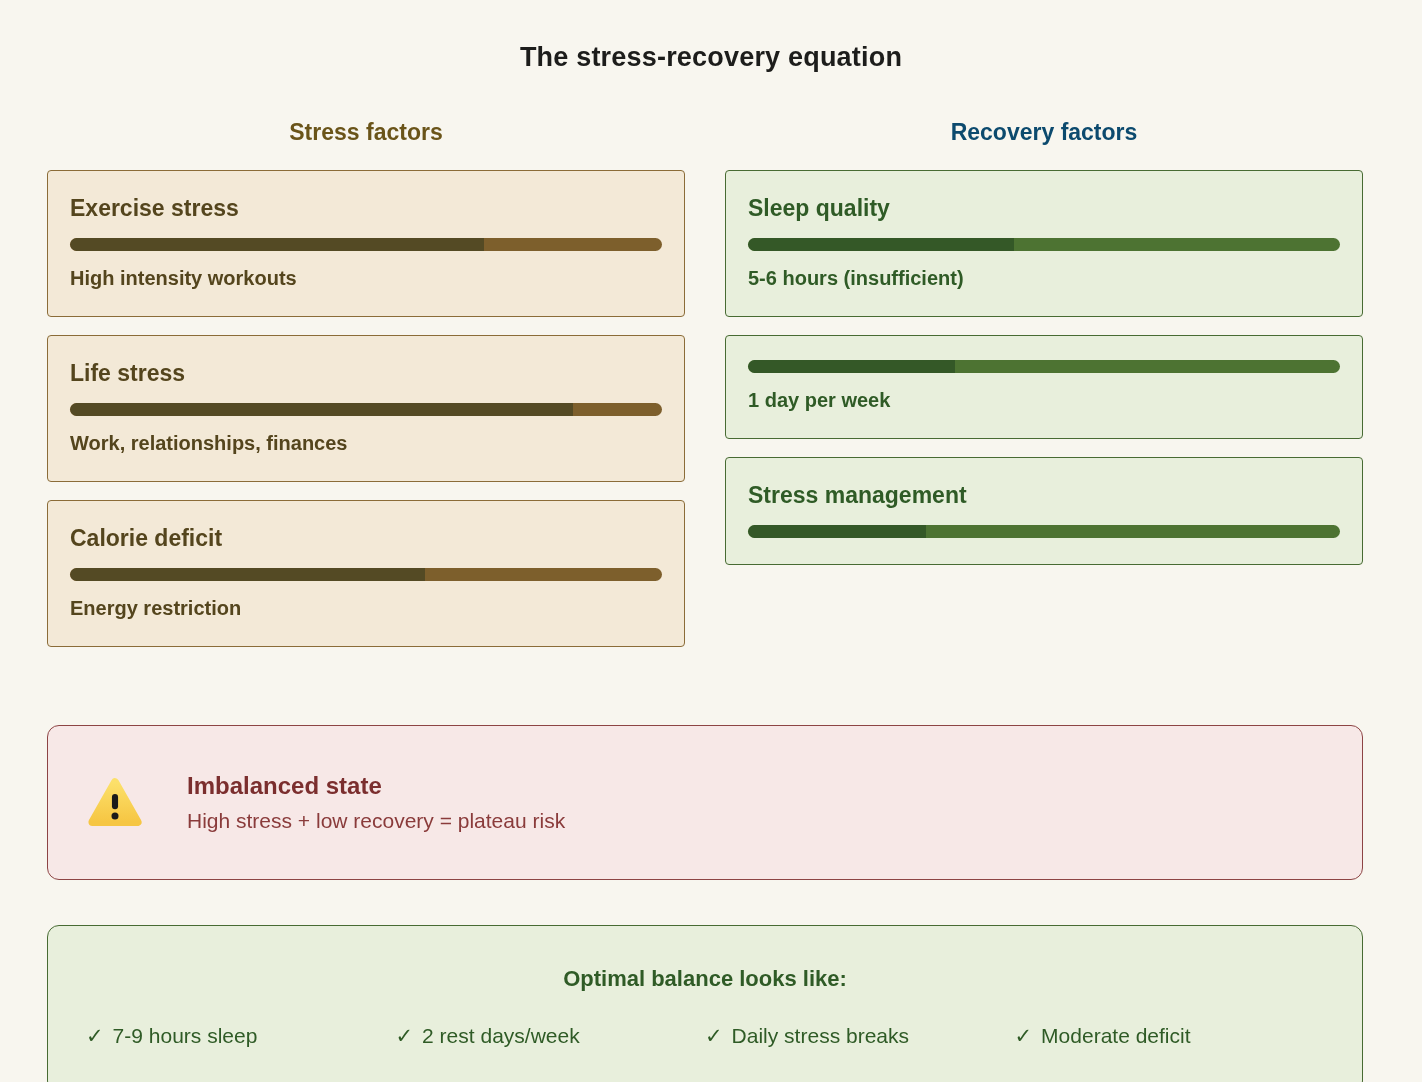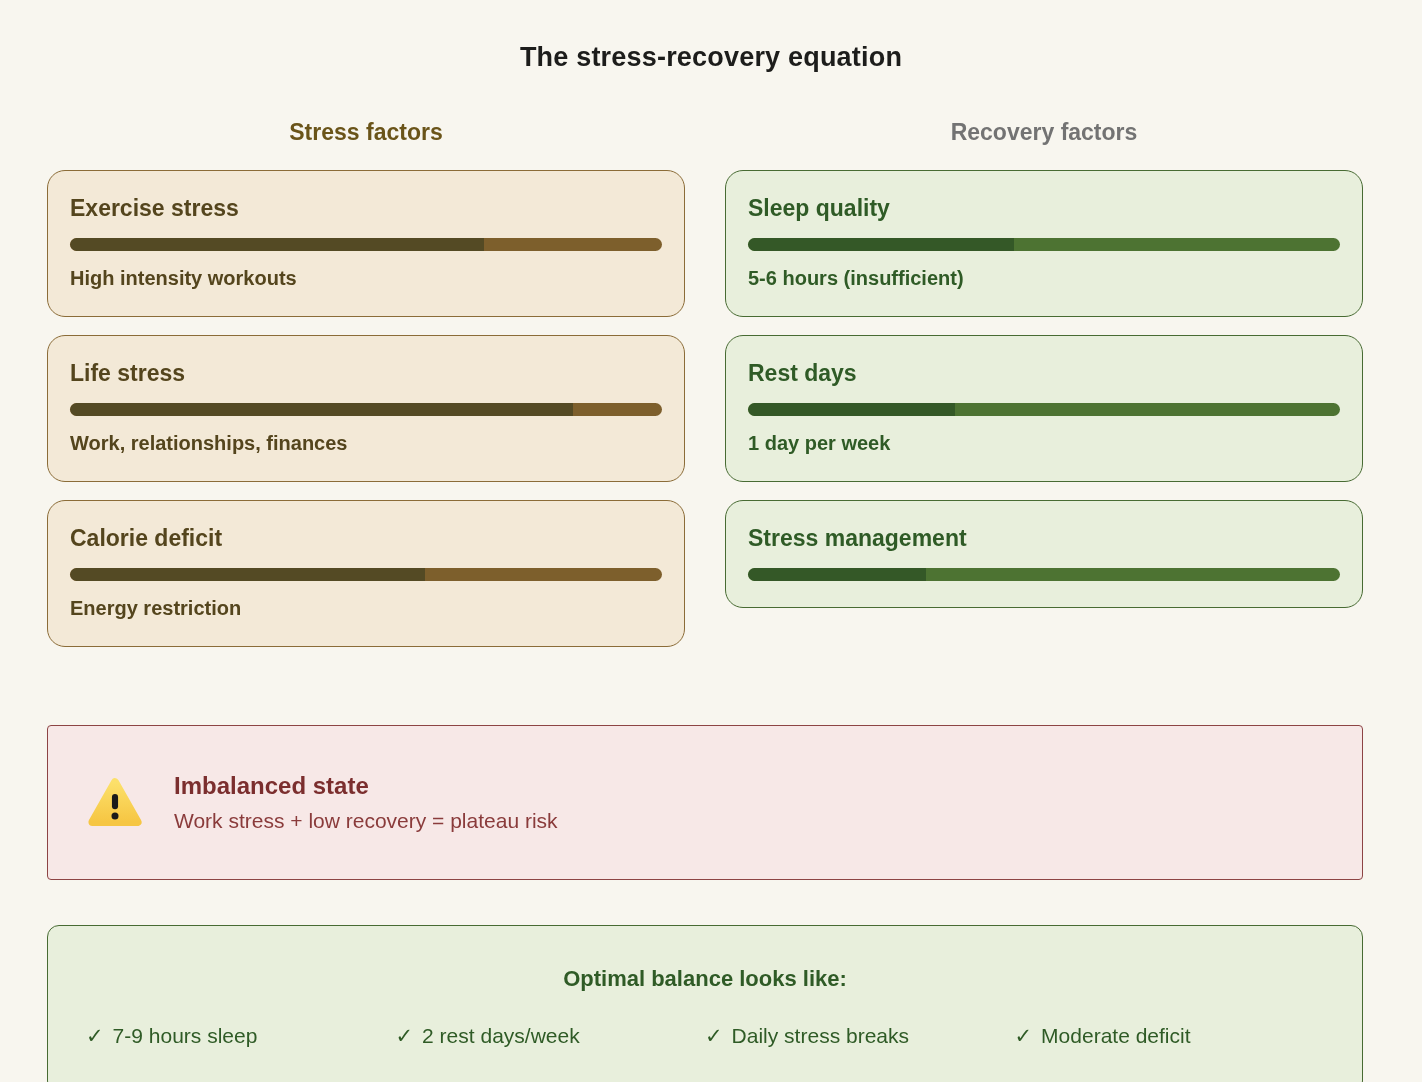--- a/index.html
+++ b/index.html
@@ -27,24 +27,24 @@
   }
   .column { flex: 1; min-width: 0; }
 
   .col-header {
     text-align: center;
     font-size: 23px;
     font-weight: 700;
     margin-bottom: 24px;
   }
   .col-header.stress { color: #6a5419; }
-  .col-header.recovery { color: #737373; }
+  .col-header.recovery { color: #0c4a6e; }
 
   .factor-card {
-    border-radius: 18px;
+    border-radius: 4px;
     padding: 24px 22px 26px 22px;
     margin-bottom: 18px;
     border: 1.5px solid;
   }
   .factor-card.stress {
     background: #f3e9d7;
     border-color: #8b6c38;
   }
   .factor-card.recovery {
     background: #e8efdc;
@@ -75,25 +75,25 @@
   .factor-subtitle {
     margin-top: 16px;
     font-size: 20px;
     font-weight: 700;
   }
 
   .warning-card {
     margin: 60px 59px 0 47px;
     background: #f7e8e7;
     border: 1.5px solid #8d4444;
-    border-radius: 4px;
+    border-radius: 12px;
     padding: 46px 38px;
     display: flex;
     align-items: center;
-    gap: 30px;
+    gap: 43px;
   }
   .warning-icon { width: 58px; height: 54px; flex: none; }
   .warning-title {
     font-size: 24px;
     font-weight: 700;
     color: #7b2e2e;
     margin-bottom: 9px;
   }
   .warning-text {
     font-size: 21px;
@@ -169,21 +169,20 @@
 
       <div class="factor-card recovery">
         <div class="factor-title">Sleep quality</div>
         <div class="bar-track">
           <div class="bar-fill" style="width: 45%;"></div>
         </div>
         <div class="factor-subtitle">5-6 hours (insufficient)</div>
       </div>
 
       <div class="factor-card recovery">
-        <div class="factor-title">Rest days</div>
         <div class="bar-track">
           <div class="bar-fill" style="width: 35%;"></div>
         </div>
         <div class="factor-subtitle">1 day per week</div>
       </div>
 
       <div class="factor-card recovery">
         <div class="factor-title">Stress management</div>
         <div class="bar-track">
           <div class="bar-fill" style="width: 30%;"></div>
@@ -200,21 +199,21 @@
           <stop offset="0" stop-color="#fce06a"></stop>
           <stop offset="1" stop-color="#f6c643"></stop>
         </linearGradient>
       </defs>
       <path d="M32 7 L57 51 L7 51 Z" fill="url(#triGrad)" stroke="url(#triGrad)" stroke-width="9" stroke-linejoin="round"></path>
       <rect x="28.6" y="20" width="6.8" height="17" rx="3.4" fill="#1a1a1a"></rect>
       <circle cx="32" cy="44.5" r="3.9" fill="#1a1a1a"></circle>
     </svg>
     <div>
       <div class="warning-title">Imbalanced state</div>
-      <div class="warning-text">Work stress + low recovery = plateau risk</div>
+      <div class="warning-text">High stress + low recovery = plateau risk</div>
     </div>
   </div>
 
   <div class="optimal-card">
     <div class="optimal-title">Optimal balance looks like:</div>
     <div class="optimal-items">
       <div class="optimal-item">
         <span class="check-glyph">✓</span>
         <span>7-9 hours sleep</span>
       </div>

